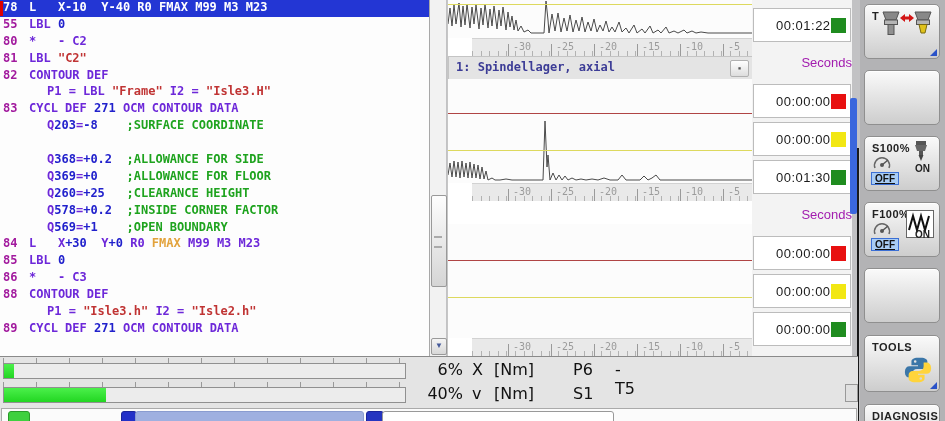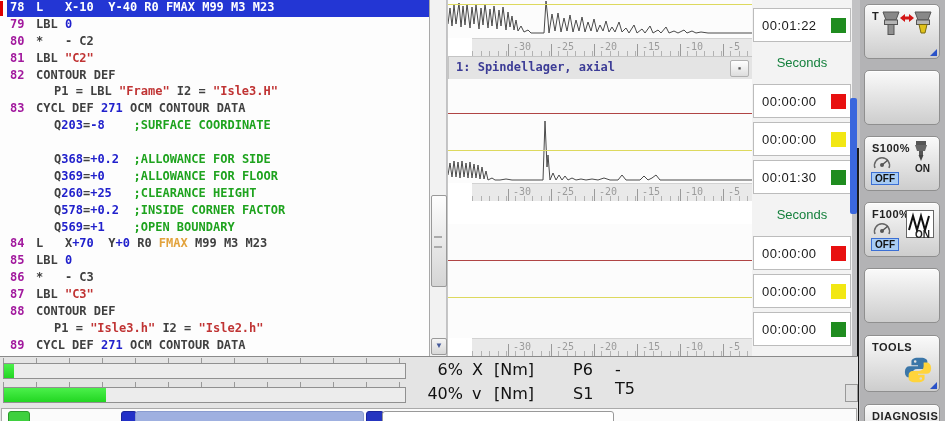--- a/index.html
+++ b/index.html
@@ -1,28 +1,28 @@
 <!DOCTYPE html>
 <html><head>
 <meta charset="utf-8">
 <style>
   html,body{margin:0;padding:0;background:#888;}
   .screen{position:relative;width:945px;height:421px;background:#c2c2c4;overflow:hidden;
           font-family:"Liberation Sans",sans-serif;}
 
   
   .code-panel{position:absolute;left:0;top:0;width:429px;height:356px;background:#fdfdfd;
-              border-right:1px solid #aaa;overflow:hidden;padding-left:7px;}
+              border-right:1px solid #aaa;overflow:hidden;}
   .code-line{display:flex;height:16.9px;line-height:16.9px;font:bold 12px "DejaVu Sans Mono",monospace;}
   .code-line.sel{background:#2336d4;}
   .ln{width:26px;padding-left:3px;color:#a21a9e;flex:none;}
   .sel .ln{color:#fff;}
   .lb{white-space:pre;}
   .lb.ind{padding-left:18px;}
-  .c-k{color:#404040}.c-n{color:#2121cc}.c-s{color:#c03434}.c-c{color:#1ea31e}.c-f{color:#e2a23b}
+  .c-k{color:#6d28d9}.c-n{color:#2121cc}.c-s{color:#c03434}.c-c{color:#1ea31e}.c-f{color:#e2a23b}
   .sel .lb span{color:#fff;}
   .exec-marker{position:absolute;left:0;top:1px;width:3px;height:15px;background:#dd0000;}
 
   
   .vscroll{position:absolute;left:429px;top:0;width:17px;height:356px;background:#f2f2f2;
            border-left:1px solid #a8a8a8;box-sizing:border-box;}
   .vthumb{position:absolute;left:1px;top:195px;width:14px;height:90px;border:1px solid #999;
           border-radius:2px;background:linear-gradient(#fdfdfd,#d5d5d5);}
   .vgrip{position:absolute;left:2px;top:40px;width:8px;height:8px;
          border-top:2px solid #aaa;border-bottom:2px solid #aaa;}
@@ -47,36 +47,36 @@
               box-sizing:border-box;color:#3c3c96;font:bold 12px "DejaVu Sans Mono",monospace;
               line-height:21px;padding-left:7px;}
   .mon-hbtn{position:absolute;right:3px;top:3px;width:17px;height:15px;border:1px solid #b0b0b0;border-radius:2px;
             background:linear-gradient(#fff,#ddd);font-size:6px;color:#555;text-align:center;line-height:14px;}
 
   
   .timer-col{position:absolute;left:752px;top:0;width:100px;height:356px;background:#f3f3f3;
              padding-top:8px;box-sizing:border-box;}
   .timer-row{height:34px;margin:0 1px 4px 1px;background:#fff;border:1px solid #bcbcbc;
              display:flex;align-items:center;box-sizing:border-box;}
-  .t-time{margin-left:8px;font-size:13px;letter-spacing:.5px;color:#1a1a1a;flex:1;}
+  .t-time{margin-left:22px;font-size:13px;letter-spacing:.5px;color:#1a1a1a;flex:1;}
   .t-square{width:15px;height:15px;margin-right:4px;flex:none;}
-  .tg-header{height:34px;margin-bottom:4px;text-align:center;line-height:34px;font-size:13px;color:#15803d;}
+  .tg-header{height:34px;margin-bottom:4px;text-align:right;line-height:34px;font-size:13px;color:#a21caf;}
 
   .blue-bar{position:absolute;left:850px;top:98px;width:7px;height:116px;background:#3a67dd;border-radius:2px;}
   .black-line{position:absolute;left:857px;top:148px;width:2px;height:273px;background:#1a1a1a;}
 
   
   .strip{position:absolute;left:860px;top:0;width:85px;height:421px;background:#b3b3b5;}
   .skey{position:absolute;left:4px;width:76px;height:55px;border:1px solid #8f8f8f;border-radius:5px;
         background:linear-gradient(#fafafa,#cdcdcd);box-shadow:inset 0 1px 0 #fff;box-sizing:border-box;}
   .skey .lab{position:absolute;left:7px;top:5px;font:bold 11px "Liberation Sans",sans-serif;color:#222;letter-spacing:.5px;}
   .corner{position:absolute;right:2px;bottom:2px;width:0;height:0;
           border-left:7px solid transparent;border-bottom:7px solid #2a52c8;}
   .offbtn{position:absolute;left:6px;bottom:5px;background:#a8ccf4;border:1px solid #3b6fd4;
-          font:bold 10px "Liberation Sans",sans-serif;color:#111;padding:0 3px;}
+          font:bold 10px "Liberation Sans",sans-serif;color:#111;padding:0 3px;text-decoration:underline;}
   .onlab{position:absolute;right:9px;bottom:16px;font:bold 10px "Liberation Sans",sans-serif;color:#222;}
   .zigbox{position:absolute;right:5px;top:7px;width:26px;height:26px;background:#fff;border:1px solid #666;}
 
   
   .statusbar{position:absolute;left:0;top:356px;width:858px;height:65px;background:#e4e4e4;
              border-top:1px solid #8a8a8a;box-sizing:border-box;}
   .ticks{position:absolute;left:3px;width:403px;height:5px;
          background:repeating-linear-gradient(90deg,#999 0 1px,transparent 1px 33px);}
   .pbar{position:absolute;left:3px;width:403px;height:16px;background:#ececec;border:1px solid #909090;box-sizing:border-box;}
   .pfill{height:100%;background:linear-gradient(#4bf04b,#22d622);}
@@ -96,21 +96,21 @@
 
 <div class="screen">
 
   <div class="code-panel">
     <div>
         <div class="code-line sel">
           <span class="ln">78</span>
           <span class="lb"><span class="c-k">L   X-10  Y-40 R0 FMAX M99 M3 M23</span></span>
         </div>
         <div class="code-line">
-          <span class="ln">79</span>
+          <span class="ln">55</span>
           <span class="lb"><span class="c-k">LBL </span><span class="c-n">0</span></span>
         </div>
         <div class="code-line">
           <span class="ln">80</span>
           <span class="lb"><span class="c-k">*   - C2</span></span>
         </div>
         <div class="code-line">
           <span class="ln">81</span>
           <span class="lb"><span class="c-k">LBL </span><span class="c-s">"C2"</span></span>
         </div>
@@ -148,33 +148,29 @@
         <div class="code-line">
           <span class="ln"></span>
           <span class="lb ind"><span class="c-k">Q</span><span class="c-n">578</span><span class="c-k">=</span><span class="c-n">+0.2</span><span class="c-k">  </span><span class="c-c">;INSIDE CORNER FACTOR</span></span>
         </div>
         <div class="code-line">
           <span class="ln"></span>
           <span class="lb ind"><span class="c-k">Q</span><span class="c-n">569</span><span class="c-k">=</span><span class="c-n">+1</span><span class="c-k">    </span><span class="c-c">;OPEN BOUNDARY</span></span>
         </div>
         <div class="code-line">
           <span class="ln">84</span>
-          <span class="lb"><span class="c-k">L   X</span><span class="c-n">+70</span><span class="c-k">  Y</span><span class="c-n">+0</span><span class="c-k"> R0 </span><span class="c-f">FMAX</span><span class="c-k"> M99 M3 M23</span></span>
+          <span class="lb"><span class="c-k">L   X</span><span class="c-n">+30</span><span class="c-k">  Y</span><span class="c-n">+0</span><span class="c-k"> R0 </span><span class="c-f">FMAX</span><span class="c-k"> M99 M3 M23</span></span>
         </div>
         <div class="code-line">
           <span class="ln">85</span>
           <span class="lb"><span class="c-k">LBL </span><span class="c-n">0</span></span>
         </div>
         <div class="code-line">
           <span class="ln">86</span>
           <span class="lb"><span class="c-k">*   - C3</span></span>
-        </div>
-        <div class="code-line">
-          <span class="ln">87</span>
-          <span class="lb"><span class="c-k">LBL </span><span class="c-s">"C3"</span></span>
         </div>
         <div class="code-line">
           <span class="ln">88</span>
           <span class="lb"><span class="c-k">CONTOUR DEF</span></span>
         </div>
         <div class="code-line">
           <span class="ln"></span>
           <span class="lb ind"><span class="c-k">P1 = </span><span class="c-s">"Isle3.h"</span><span class="c-k"> I2 = </span><span class="c-s">"Isle2.h"</span></span>
         </div>
         <div class="code-line">

